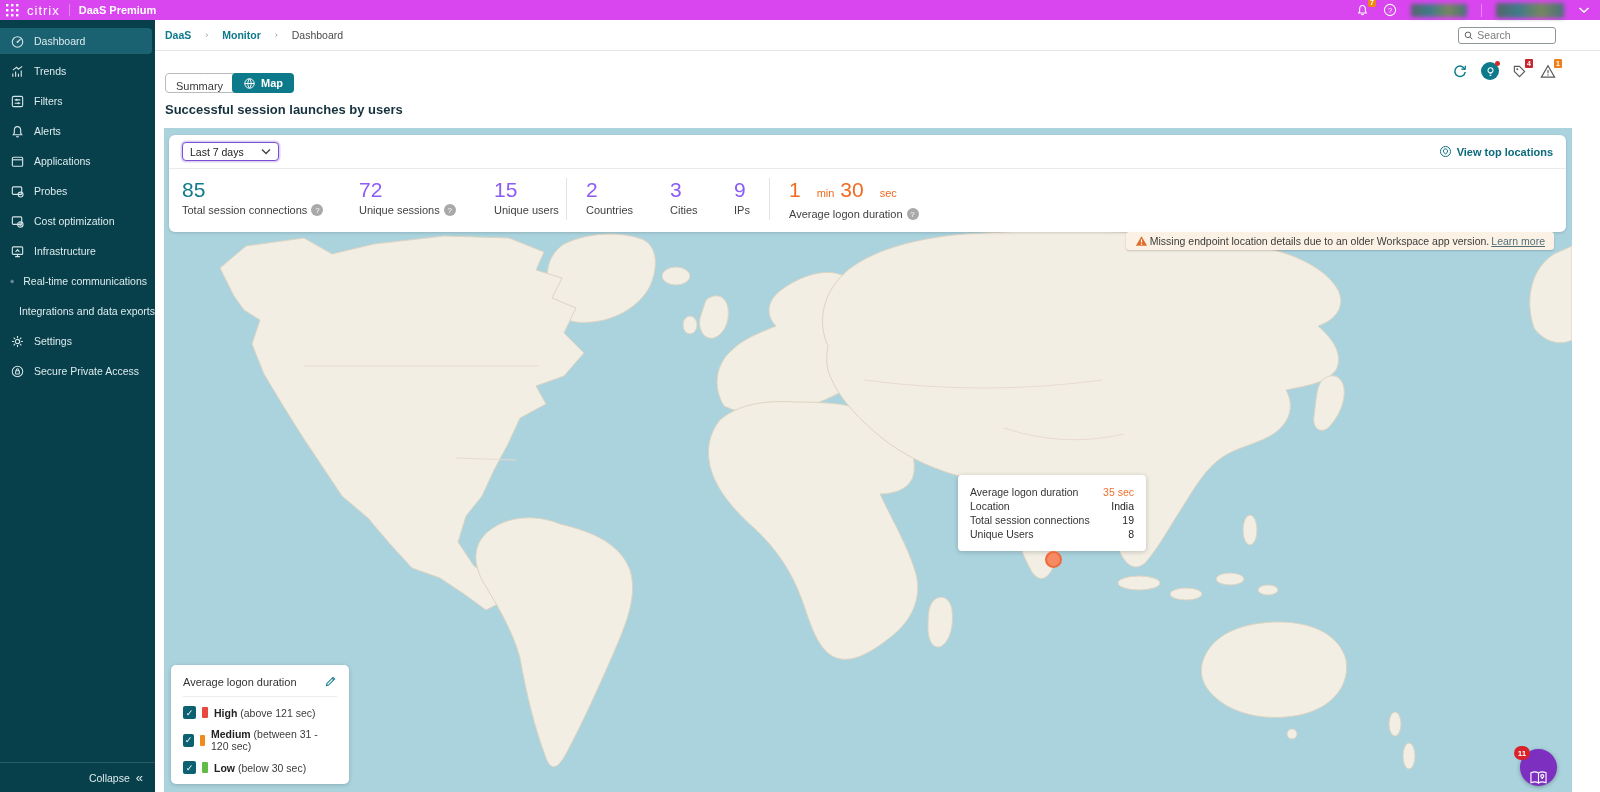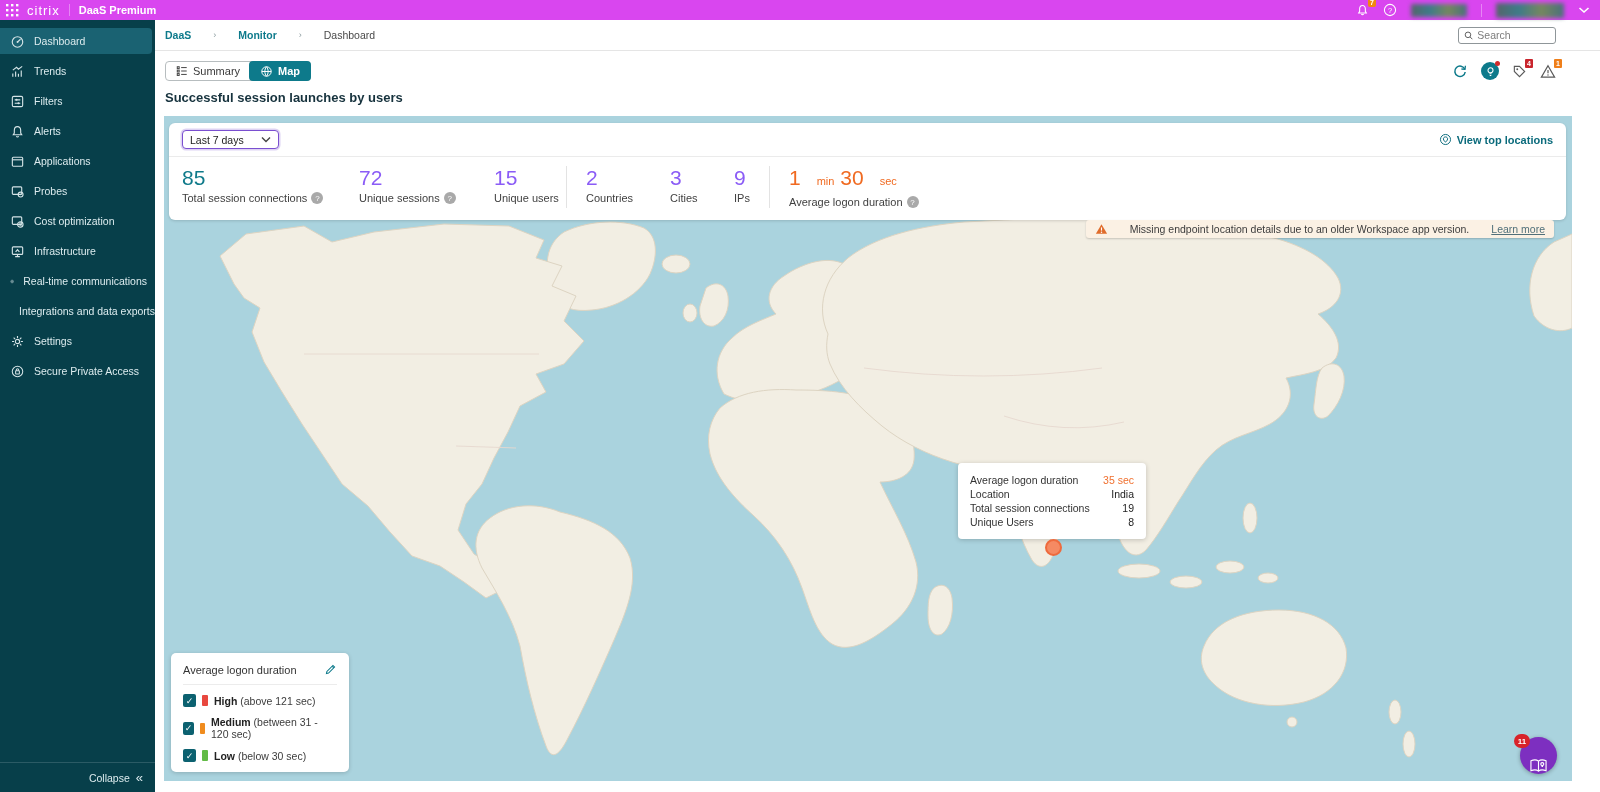--- a/index.html
+++ b/index.html
@@ -32,35 +32,35 @@
   .side-foot { position:absolute; bottom:0; left:0; right:0; height:30px;
                border-top:1px solid rgba(255,255,255,.15); display:flex; align-items:center;
                justify-content:flex-end; padding:0 12px; color:#dcebee; font-size:10.5px; gap:6px;
                cursor:pointer; }
   .collapse-glyph { font-size:13px; line-height:1; }
 
   
   .main { margin-left:155px; position:relative; }
   .crumb-row { height:31px; display:flex; align-items:center; padding:0 44px 0 10px;
                border-bottom:1px solid #e5e5e5; background:#fff; }
-  .crumb { display:flex; align-items:center; gap:22px; font-size:10.5px; }
+  .crumb { display:flex; align-items:center; gap:14px; font-size:10.5px; }
   .crumb a { color:#0d7a8b; font-weight:bold; text-decoration:none; cursor:pointer; }
   .crumb .sep { color:#8a9a9e; font-size:9px; }
   .crumb .cur { color:#4a4a4a; }
   .searchbox { margin-left:auto; width:98px; height:17px; border:1px solid #8f9699; border-radius:3px;
                display:flex; align-items:center; padding:0 5px; gap:4px; background:#fff; }
   .searchbox input { border:none; outline:none; width:100%; font-size:10.5px; color:#333;
                      font-family:"Liberation Sans", sans-serif; }
   .searchbox input::placeholder { color:#7c7c7c; }
 
   .toolbar-row { background:#fff; padding:10px 0 11px 10px; position:relative; }
   .toggle { display:inline-flex; border:1px solid #b7bdbf; border-radius:4px; height:20px;
             align-items:stretch; background:#fff; }
   .seg { display:flex; align-items:center; gap:5px; font-size:11px; padding:0 10px; cursor:pointer; }
-  .seg-summary { color:#3a3a3a; }
+  .seg-summary { color:#3a3a3a;flex-direction:column; }
   .seg-map { background:#0d7a8b; color:#fff; font-weight:bold; border-radius:4px; margin:-1px; padding:0 11px; }
   .page-title { margin-top:9px; font-size:13px; font-weight:bold; color:#16323d; }
   .header-icons { position:absolute; top:11px; right:44px; display:flex; align-items:center; gap:13px; }
   .hicon { position:relative; display:flex; cursor:pointer; }
   .assist-circle { width:18px; height:18px; border-radius:50%; background:#0d7a8b;
                    display:flex; align-items:center; justify-content:center; }
   .red-dot { position:absolute; top:-1px; right:-1px; width:5px; height:5px; border-radius:50%;
              background:#d22b2b; }
   .sq-badge { position:absolute; top:-5px; right:-6px; color:#fff; font-size:7px; font-weight:bold;
               padding:0 2px; line-height:9px; border-radius:1px; }
@@ -87,21 +87,21 @@
   .stat .num.teal { color:#0f7a8a; }
   .stat .lab { font-size:11px; color:#3f3f3f; display:flex; align-items:center; gap:4px; }
   .help { width:12px; height:12px; border-radius:50%; background:#a9a9a9; color:#fff; font-size:8px;
           display:inline-flex; align-items:center; justify-content:center; cursor:pointer; }
   .s1{width:177px;} .s2{width:135px;} .s3{width:72px;} .s4{width:84px;} .s5{width:64px;} .s6{width:35px;}
   .vdiv { width:1px; align-self:stretch; background:#e3e3e3; margin:0 19px 0 0; }
   .dur .num { color:#f06a21; }
   .dur .unit { font-size:11px; color:#f06a21;margin-left:16px; }
 
   .warn-banner { position:absolute; top:104px; right:18px; background:#fbf1e4; border-radius:3px;
-                 box-shadow:0 1px 2px rgba(0,0,0,.18); display:flex; align-items:center; gap:22px;
+                 box-shadow:0 1px 2px rgba(0,0,0,.18); display:flex; align-items:center; gap:2px;
                  padding:3px 9px; font-size:10.5px; color:#3c3c3c; }
   .warn-banner a { color:#51707a; cursor:pointer; }
 
   .map-tooltip { position:absolute; left:794px; top:347px; width:188px; background:#fff;
                  border-radius:4px; box-shadow:0 1px 5px rgba(0,0,0,.2); padding:10px 12px; }
   .tt-row { display:flex; justify-content:space-between; font-size:10.5px; color:#333;
             line-height:14px; }
   .tt-row .val { color:#1e1e1e; }
   .tt-row .val.orange { color:#f0702f; }
 

